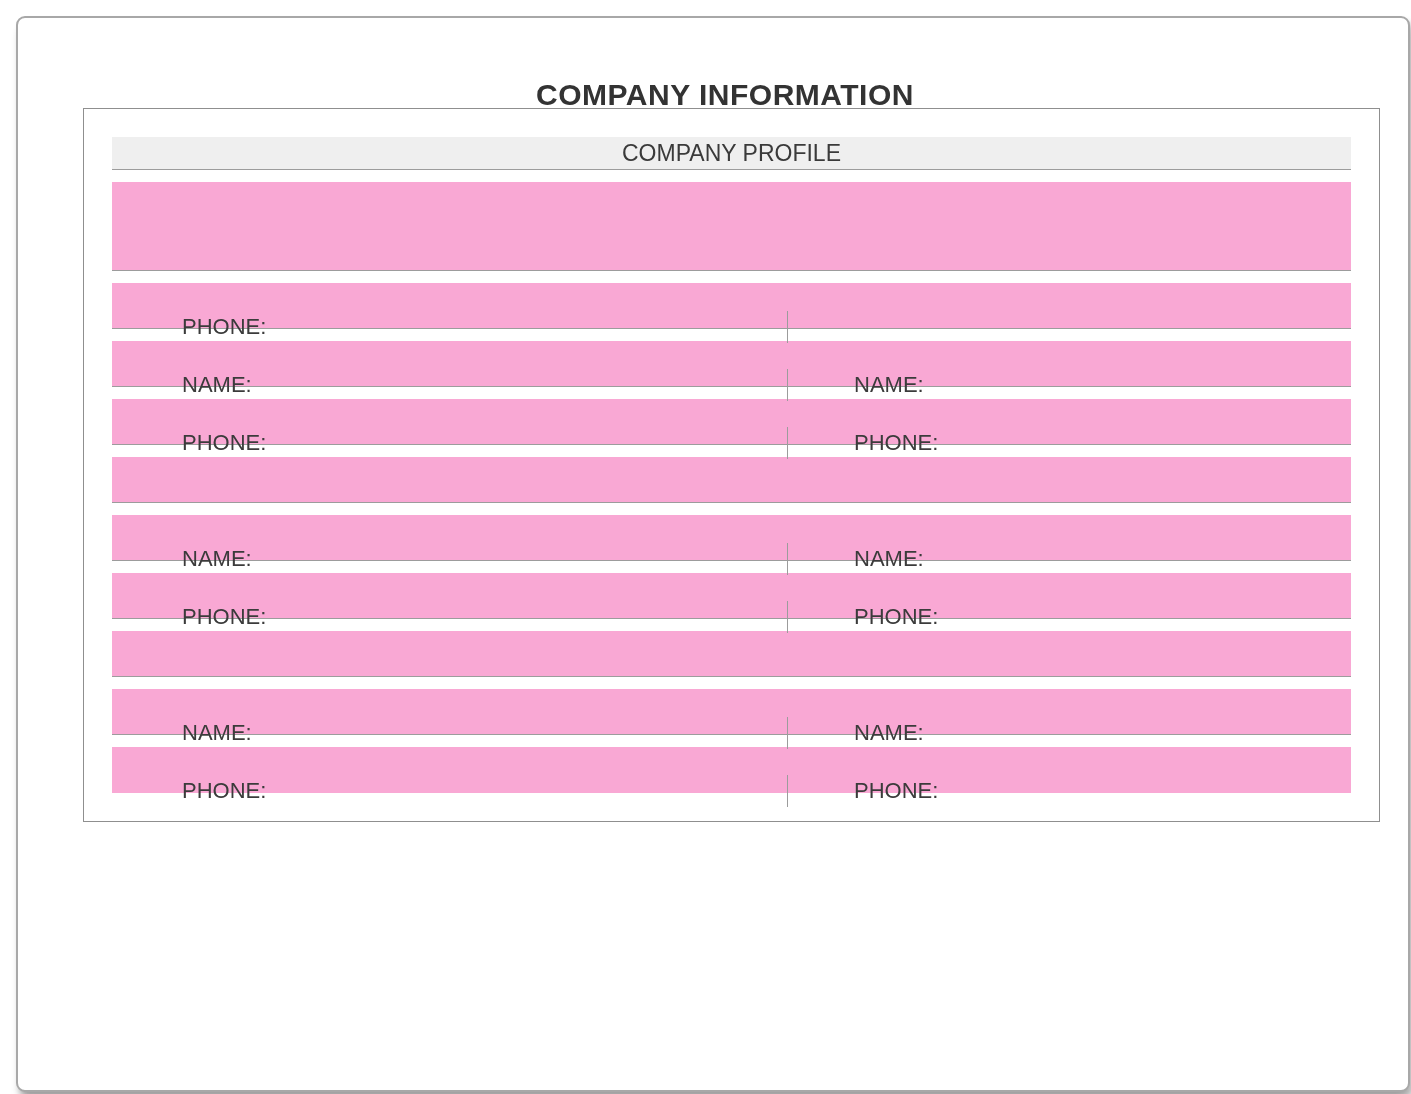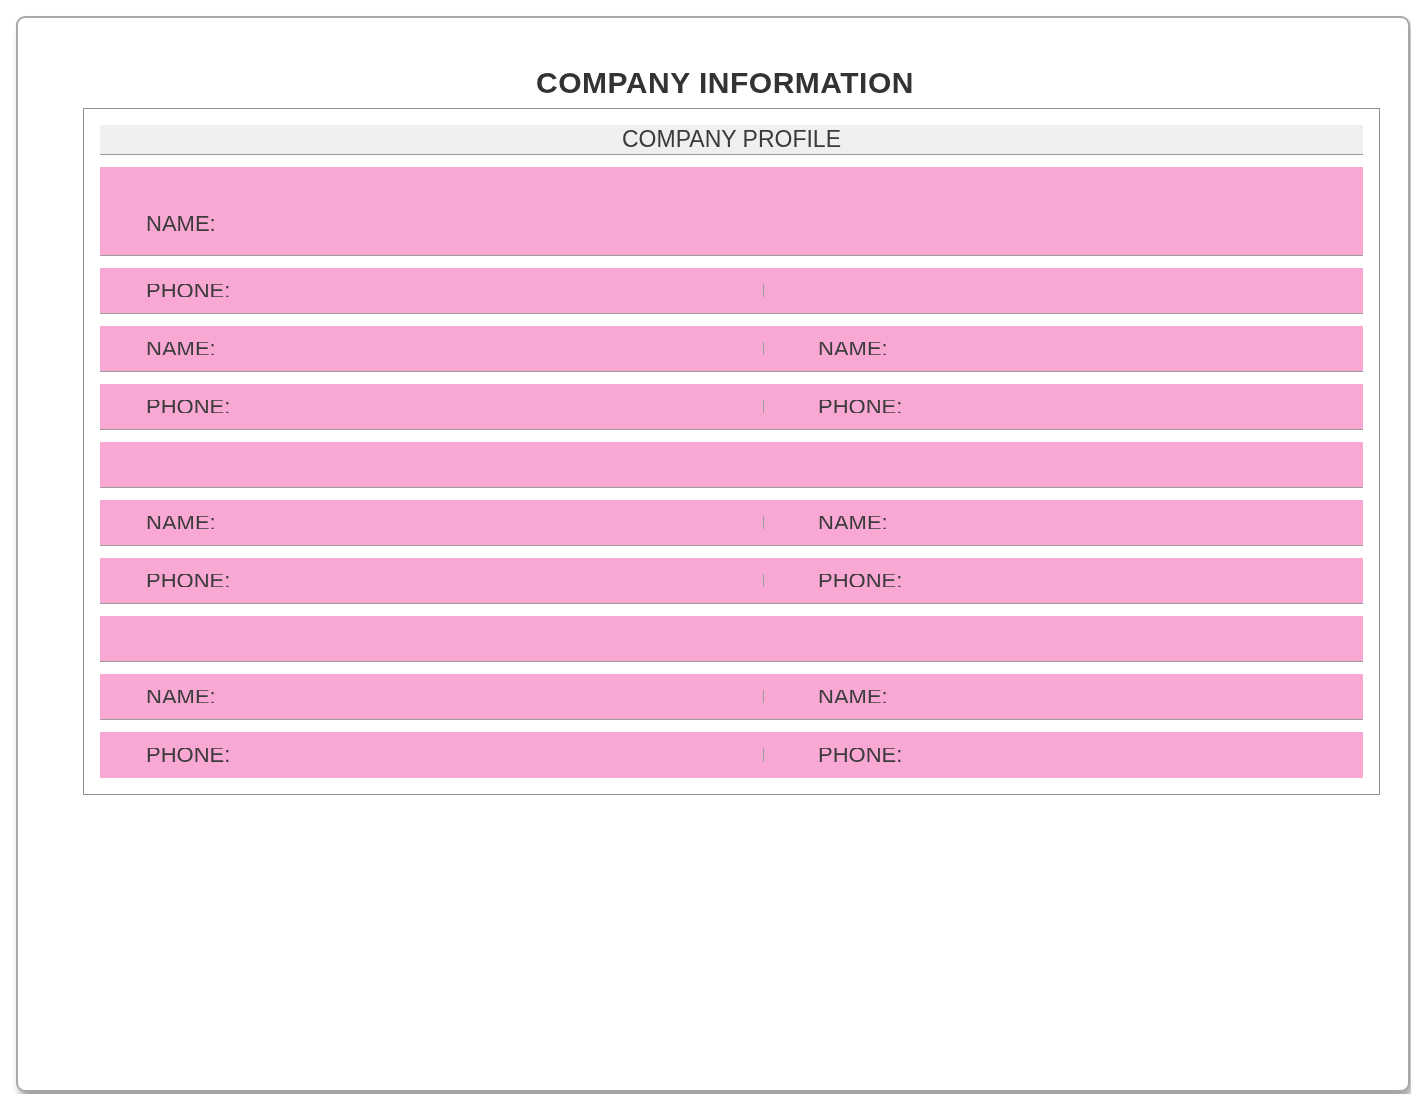--- a/index.html
+++ b/index.html
@@ -1,15 +1,15 @@
 <!DOCTYPE html>
 <html><head>
 <meta charset="utf-8">
 <style>
-  * { margin:12px; padding:4px; box-sizing:border-box; }
+  * { margin:12px; padding:16px; box-sizing:border-box; }
   html,body { width:1411px; height:1094px; background:#ffffff; overflow:hidden; }
   body { font-family:"Liberation Sans","DejaVu Sans",sans-serif; color:#3a3a3a; }
 
   .card {
     position:absolute; left:4px; top:4px;
     width:1394px; height:1076px;
     background:#ffffff;
     border:2px solid #a8a8a8;
     border-radius:9px;
     box-shadow: 4px 6px 6px rgba(0,0,0,0.25), 0 10px 10px -4px rgba(0,0,0,0.18);

